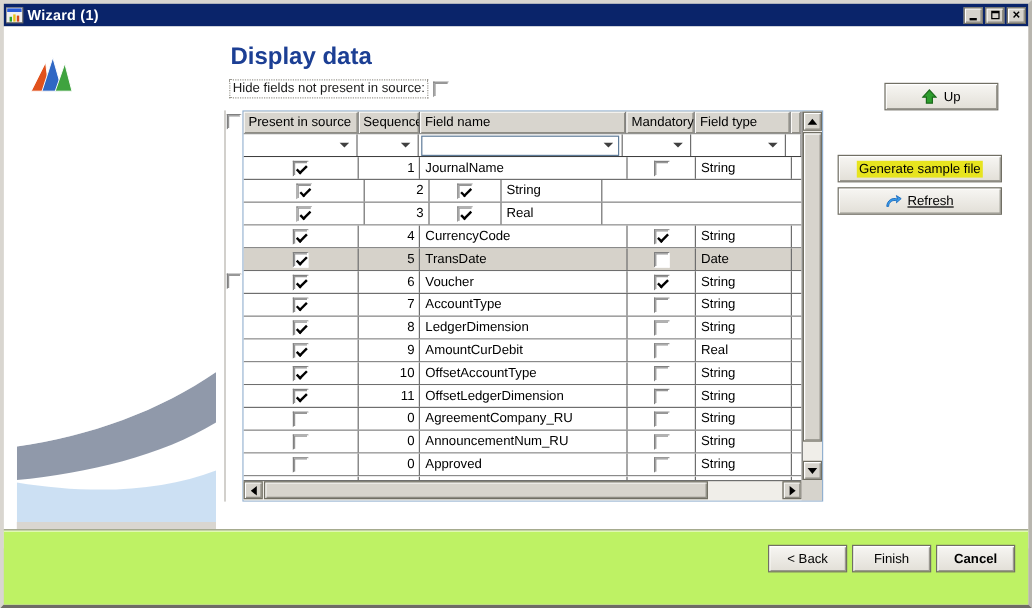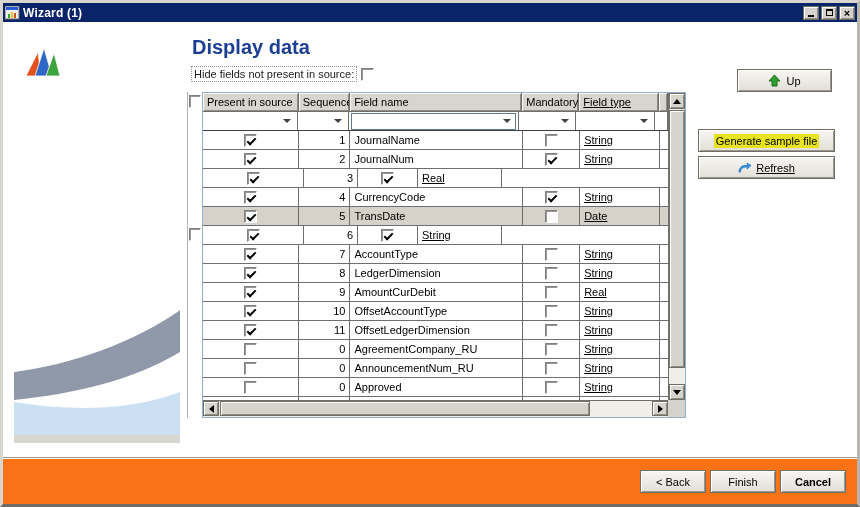--- a/index.html
+++ b/index.html
@@ -79,21 +79,21 @@
   .grid-scroll-pane { position:absolute; left:0; top:0; right:17px; bottom:17px; overflow:hidden; }
 
   .grow { display:flex; height:19px; border-bottom:1px solid #6e6e6e; background:#fff; }
   .grow.selected { background:var(--selected_row); }
   .grow.partial { height:3px; border-bottom:none; overflow:hidden; }
   .cell { height:100%; border-right:1px solid #6e6e6e; padding:2px 4px; display:flex; align-items:center; overflow:hidden; white-space:nowrap; }
   .c-present { width:101px; }
   .c-seq  { width:54px; }
   .c-name { width:182px; }
   .c-mand { width:60px; }
-  .c-type { width:84px;text-decoration:underline; }
+  .c-type { width:84px; }
   .c-fill { flex:1; border-right:none; }
   .center { justify-content:center; }
   .right  { justify-content:flex-end; }
 
   .hdr-row { display:flex; height:19px; background:#d8d5ce; border-bottom:1px solid #6e6e6e; }
   .hdr-cell {
     background:#d8d5ce; border-right:1px solid #6e6e6e;
     box-shadow:inset 1px 1px 0 #fbfaf8, inset -1px -1px 0 #8e8c84;
     padding:2px 4px; display:flex; align-items:center; white-space:nowrap; overflow:hidden;
     font-size:11px;
@@ -139,21 +139,21 @@
     display:flex; align-items:center; justify-content:center; gap:5px;
     font-size:11px; color:#000; cursor:default; white-space:nowrap;
   }
   .btn-up       { left:734px; top:47px;  width:95px; }
   .btn-down     { left:734px; top:74px;  width:95px; }
   .btn-generate { left:695px; top:107px; width:137px; }
   .btn-refresh  { left:695px; top:134px; width:137px;text-decoration:underline; }
   .hl { background:var(--highlight); padding:1px 2px; }
 
   .bottom-strip {
-    position:absolute; left:0; bottom:0; right:0; height:47px; background:#f97316;
+    position:absolute; left:0; bottom:0; right:0; height:63px; background:#bef264;
     border-top:1px solid #9d9a93; box-shadow:inset 0 1px 0 #ffffff;
   }
   .btn-back   { left:637px; top:12px; width:66px; position:absolute; }
   .btn-finish { left:707px; top:12px; width:66px; position:absolute; }
   .btn-cancel { left:777px; top:12px; width:66px; position:absolute;font-weight:bold; }
 
   .icon-13 { width:13px; height:13px; display:inline-block; }
 </style>
 </head>
 <body>
@@ -280,21 +280,20 @@
                 <span class="cb"></span>
               </div>
     <div class="cell c-type">String</div>
     <div class="cell c-fill"></div>
   </div>
             <div class="grow">
     <div class="cell c-present center">
                 <span class="cb checked"></span>
               </div>
     <div class="cell c-seq right">2</div>
-    <div class="cell c-name">JournalNum</div>
     <div class="cell c-mand center">
                 <span class="cb checked"></span>
               </div>
     <div class="cell c-type">String</div>
     <div class="cell c-fill"></div>
   </div>
             <div class="grow">
     <div class="cell c-present center">
                 <span class="cb checked"></span>
               </div>
@@ -327,20 +326,21 @@
                 <span class="cb"></span>
               </div>
     <div class="cell c-type">Date</div>
     <div class="cell c-fill"></div>
   </div>
             <div class="grow">
     <div class="cell c-present center">
                 <span class="cb checked"></span>
               </div>
     <div class="cell c-seq right">6</div>
+    <div class="cell c-name">Voucher</div>
     <div class="cell c-mand center">
                 <span class="cb checked"></span>
               </div>
     <div class="cell c-type">String</div>
     <div class="cell c-fill"></div>
   </div>
             <div class="grow">
     <div class="cell c-present center">
                 <span class="cb checked"></span>
               </div>

